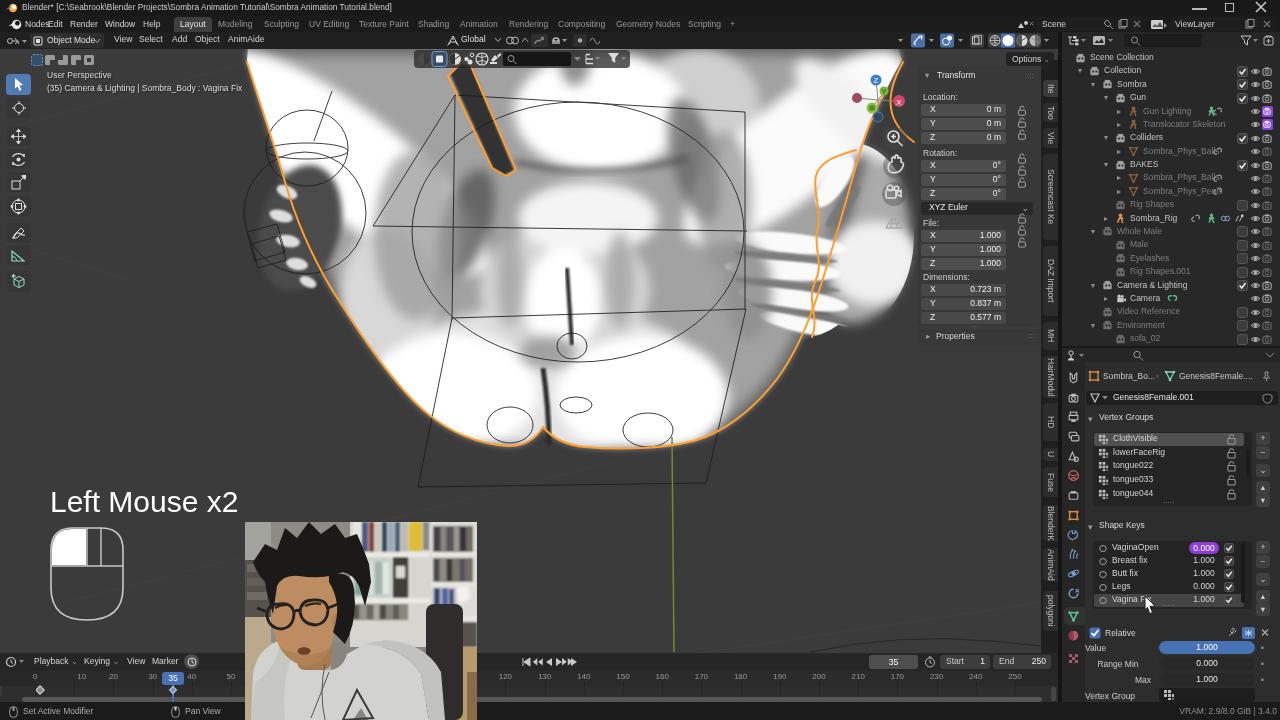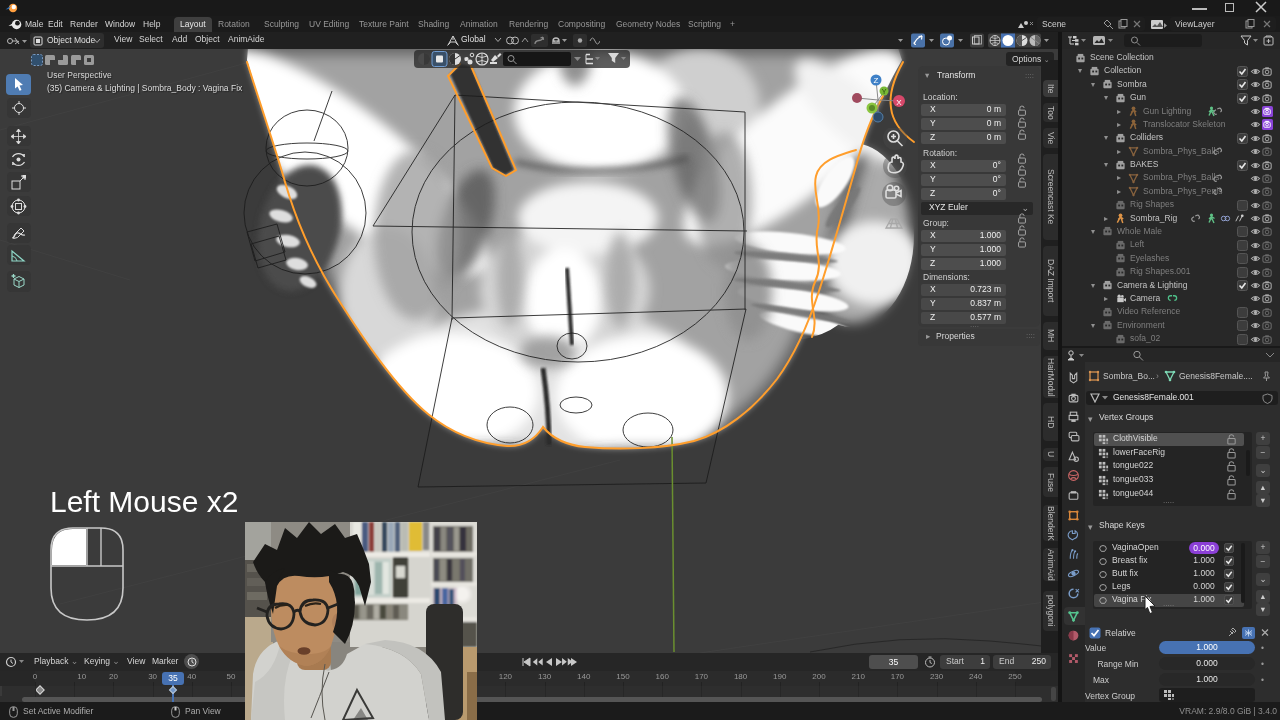--- a/index.html
+++ b/index.html
@@ -33,39 +33,40 @@
 .arr { position:absolute; top:2px; color:#909090; font-size:8px; }
 </style>
 </head>
 <body>
 <div class="abs" id="titlebar">
   <svg class="abs" style="left:5px;top:2px" width="14" height="12" viewBox="0 0 14 12">
       <circle cx="8" cy="6" r="4.2" fill="#ff9f3f"></circle>
       <circle cx="8.8" cy="5" r="2.2" fill="#fff"></circle>
       <path d="M0.5 7.5 L6 3.5 L4 7 Z" fill="#2a6db3"></path>
     </svg>
+  <div class="row" style="left:22px;top:2px;font-size:8.3px;color:#cfcfcf">Blender* [C:\Seabrook\Blender Projects\Sombra Animation Tutorial\Sombra Animation Tutorial.blend]</div>
   <div class="row" style="left:1192px;top:8px;width:15px;height:1.5px;background:#bbb"></div>
   <div class="row" style="left:1225px;top:3px;width:9px;height:9px;border:1.3px solid #bbb"></div>
   <svg class="abs" style="left:1255px;top:1px" width="12" height="12" viewBox="0 0 12 12">
       <path d="M1 1 L11 11 M11 1 L1 11" stroke="#ccc" stroke-width="1.5"></path>
     </svg>
 </div>
 <div class="abs" id="menubar">
   <svg class="abs" style="left:8px;top:2px" width="15" height="13" viewBox="0 0 14 12">
       <circle cx="8" cy="6" r="4.4" fill="#e8e8e8"></circle>
       <circle cx="8.8" cy="4.8" r="2.2" fill="#1b1b1b"></circle>
       <path d="M0.5 7.5 L6.5 3.5 L4.5 7 Z" fill="#e8e8e8"></path>
     </svg>
-  <div class="row menuitem" style="left:25px;top:3px">Male</div>
+  <div class="row menuitem" style="left:25px;top:3px">Nodes</div>
   <div class="row menuitem" style="left:48px;top:3px">Edit</div>
   <div class="row menuitem" style="left:70px;top:3px">Render</div>
   <div class="row menuitem" style="left:105px;top:3px">Window</div>
   <div class="row menuitem" style="left:143px;top:3px">Help</div>
   <div class="row tabactive" style="left:174px;top:1px;height:15px;padding:2px 6px 0">Layout</div>
-  <div class="row tab" style="left:218px;top:3px">Rotation</div>
+  <div class="row tab" style="left:218px;top:3px">Modeling</div>
   <div class="row tab" style="left:264px;top:3px">Sculpting</div>
   <div class="row tab" style="left:309px;top:3px">UV Editing</div>
   <div class="row tab" style="left:359px;top:3px">Texture Paint</div>
   <div class="row tab" style="left:418px;top:3px">Shading</div>
   <div class="row tab" style="left:460px;top:3px">Animation</div>
   <div class="row tab" style="left:509px;top:3px">Rendering</div>
   <div class="row tab" style="left:558px;top:3px">Compositing</div>
   <div class="row tab" style="left:616px;top:3px">Geometry Nodes</div>
   <div class="row tab" style="left:688px;top:3px">Scripting</div>
   <div class="row tab" style="left:730px;top:3px">+</div>
@@ -494,21 +495,21 @@
           <span class="v">0°</span>
         </div>
       <div class="nf" style="top:122px">
           <span class="l">Z</span>
           <span class="v">0°</span>
         </div>
       <div class="abs" style="left:3px;top:136px;width:112px;height:13px;background:#282828;border-radius:2px;color:#e8e8e8">
           <span class="abs" style="left:8px;top:0px">XYZ Euler</span>
           <span class="abs" style="right:4px;top:1px;color:#aaa;font-size:9px">⌄</span>
         </div>
-      <span class="abs" style="left:5px;top:152px;color:#d0d0d0">Group:</span>
+      <span class="abs" style="left:5px;top:152px;color:#d0d0d0">File:</span>
       <div class="nf" style="top:164px">
           <span class="l">X</span>
           <span class="v">1.000</span>
         </div>
       <div class="nf" style="top:178px">
           <span class="l">Y</span>
           <span class="v">1.000</span>
         </div>
       <div class="nf" style="top:192px">
           <span class="l">Z</span>
@@ -924,21 +925,21 @@
           <svg class="oi" style="left:200px" viewBox="0 0 12 12">
             <use href="#s-camrd"></use>
           </svg>
         </div>
         <div class="orow dim" style="top:189.3px">
           <svg class="oi" style="left:53px" viewBox="0 0 11 12">
             <g opacity="0.55">
               <use href="#s-col"></use>
             </g>
           </svg>
-          <span class="nm" style="left:68px">Left</span>
+          <span class="nm" style="left:68px">Male</span>
           <svg class="oi" style="left:175px" viewBox="0 0 11 11">
             <use href="#s-chk0"></use>
           </svg>
           <svg class="oi" style="left:188px" viewBox="0 0 11 12">
             <use href="#s-eye"></use>
           </svg>
           <svg class="oi" style="left:200px" viewBox="0 0 12 12">
             <use href="#s-camrd"></use>
           </svg>
         </div>
@@ -1303,21 +1304,21 @@
             <path d="M3 6 h7 M6.5 2.5 v7 M3 3.5 l7 5 M3 8.5 l7 -5" stroke="#cfe0f5" stroke-width="0.8"></path>
           </g>
           <path d="M36 2.5 l6 6 m0 -6 l-6 6" stroke="#aaa" stroke-width="1.3"></path>
         </svg>
       <div class="row" style="left:0;top:295px;width:66px;text-align:left;color:#cccccc">Value</div>
       <div class="abs" style="left:74px;top:293px;width:96px;height:13px;background:#4772b3;border-radius:7px;color:#fff;text-align:center;line-height:13px">1.000</div>
       <div class="row" style="left:176px;top:295px;color:#999">•</div>
       <div class="row" style="left:0;top:311px;width:66px;text-align:center;color:#cccccc">Range Min</div>
       <div class="abs" style="left:74px;top:309px;width:96px;height:13px;background:#282828;border-radius:7px;color:#e8e8e8;text-align:center;line-height:13px">0.000</div>
       <div class="row" style="left:176px;top:311px;color:#999">•</div>
-      <div class="row" style="left:8px;top:327px;width:66px;color:#cccccc">Max</div>
+      <div class="row" style="left:0;top:327px;width:66px;text-align:right;color:#cccccc">Max</div>
       <div class="abs" style="left:74px;top:325px;width:96px;height:13px;background:#282828;border-radius:7px;color:#e8e8e8;text-align:center;line-height:13px">1.000</div>
       <div class="row" style="left:176px;top:327px;color:#999">•</div>
       <div class="row" style="left:0;top:343px;width:66px;text-align:left;color:#cccccc">Vertex Group</div>
       <div class="abs" style="left:74px;top:340px;width:96px;height:14px;background:#1e1e1e;border-radius:3px">
           <svg class="abs" style="left:4px;top:1px" width="12" height="12" viewBox="0 0 12 12">
             <use href="#s-grid"></use>
           </svg>
         </div>
 
       <svg class="abs" style="left:58px;top:247px;z-index:60" width="14" height="20" viewBox="0 0 14 20">

